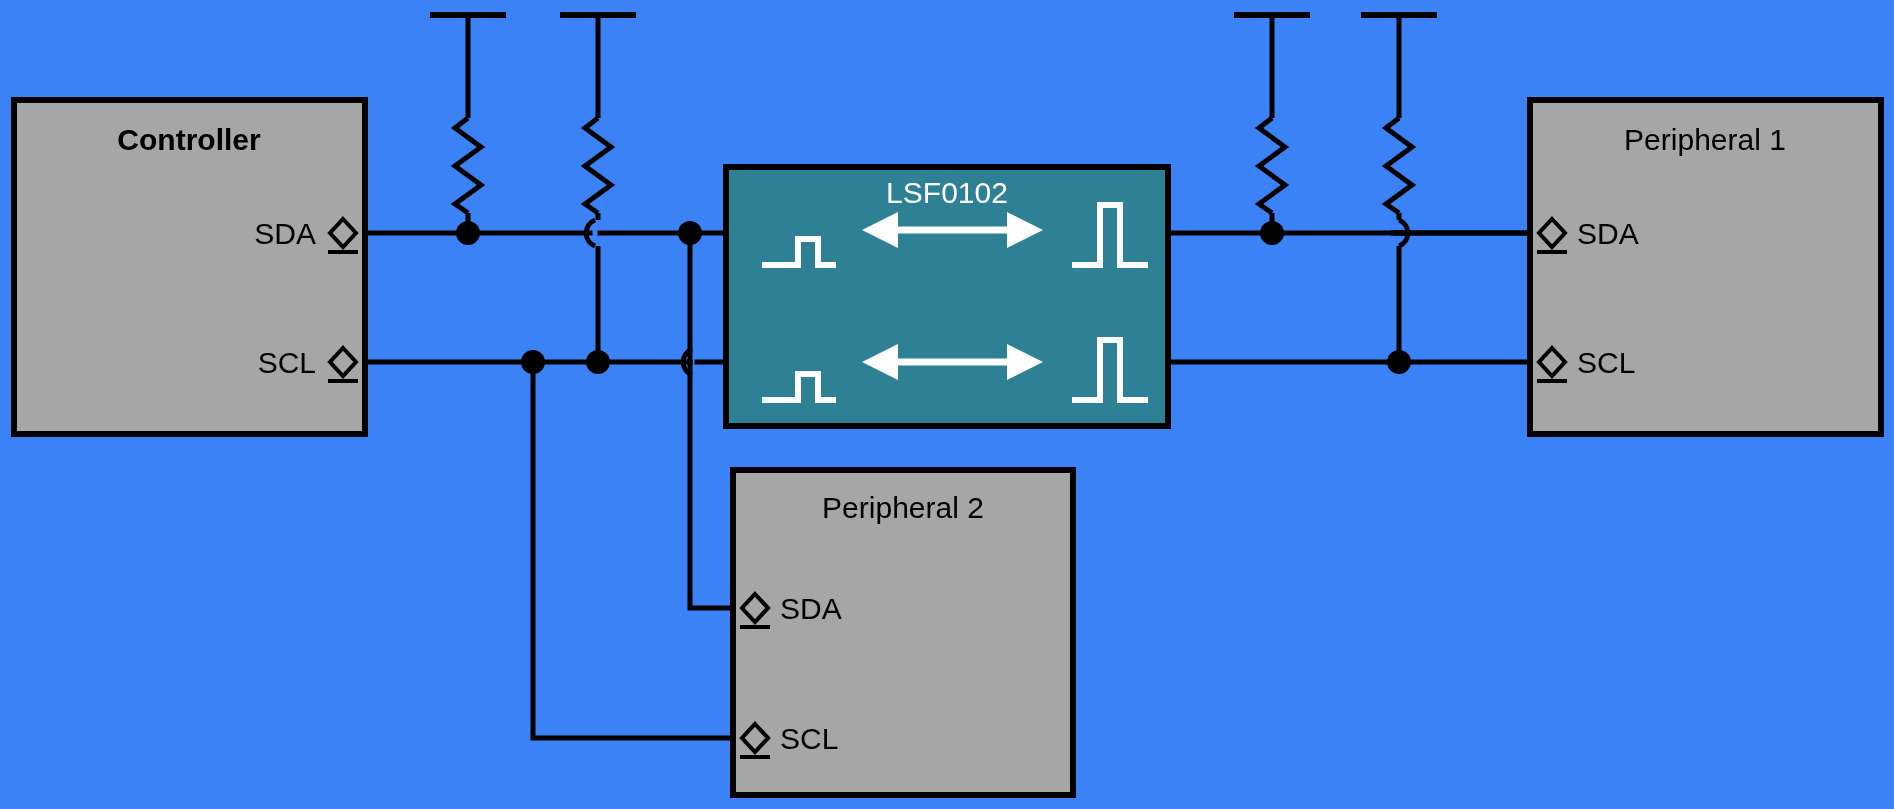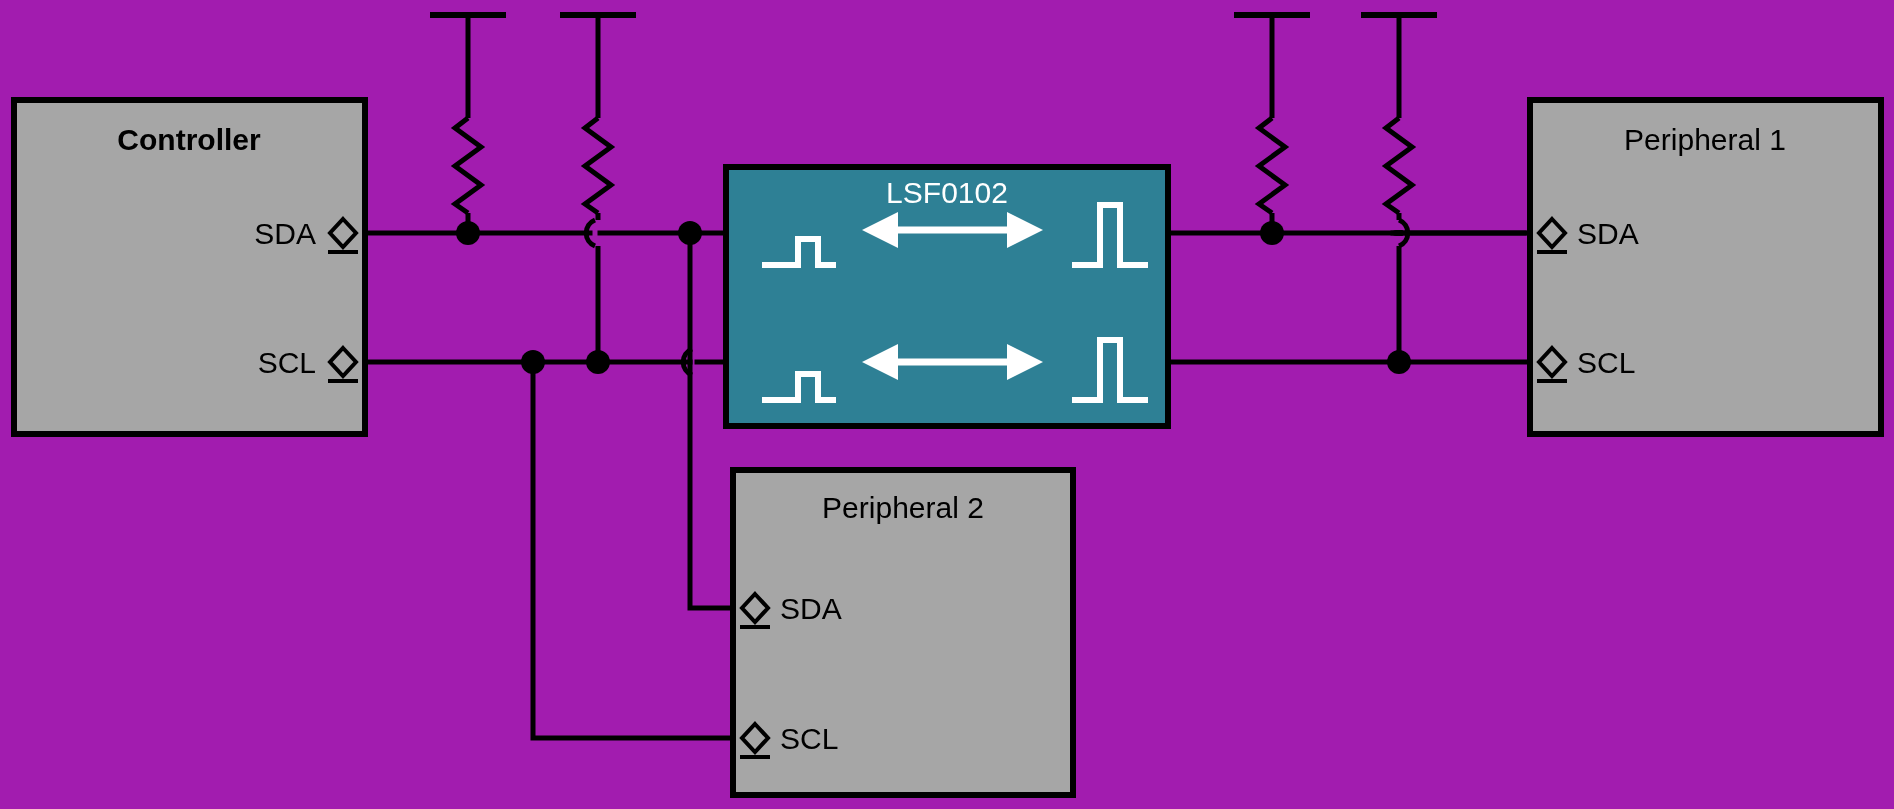--- a/index.html
+++ b/index.html
@@ -11,21 +11,21 @@
   body {
     width: 1894px;
     height: 809px;
     font-family: "Liberation Sans", sans-serif;
     overflow: hidden;
   }
   #diagram-root {
     position: relative;
     width: 1894px;
     height: 809px;
-    background: #a21caf;
+    background: #3b82f6;
   }
   svg.schematic {
     display: block;
     width: 1894px;
     height: 809px;
   }
   .wire {
     stroke: #000000;
     stroke-width: 5;
     fill: none;

